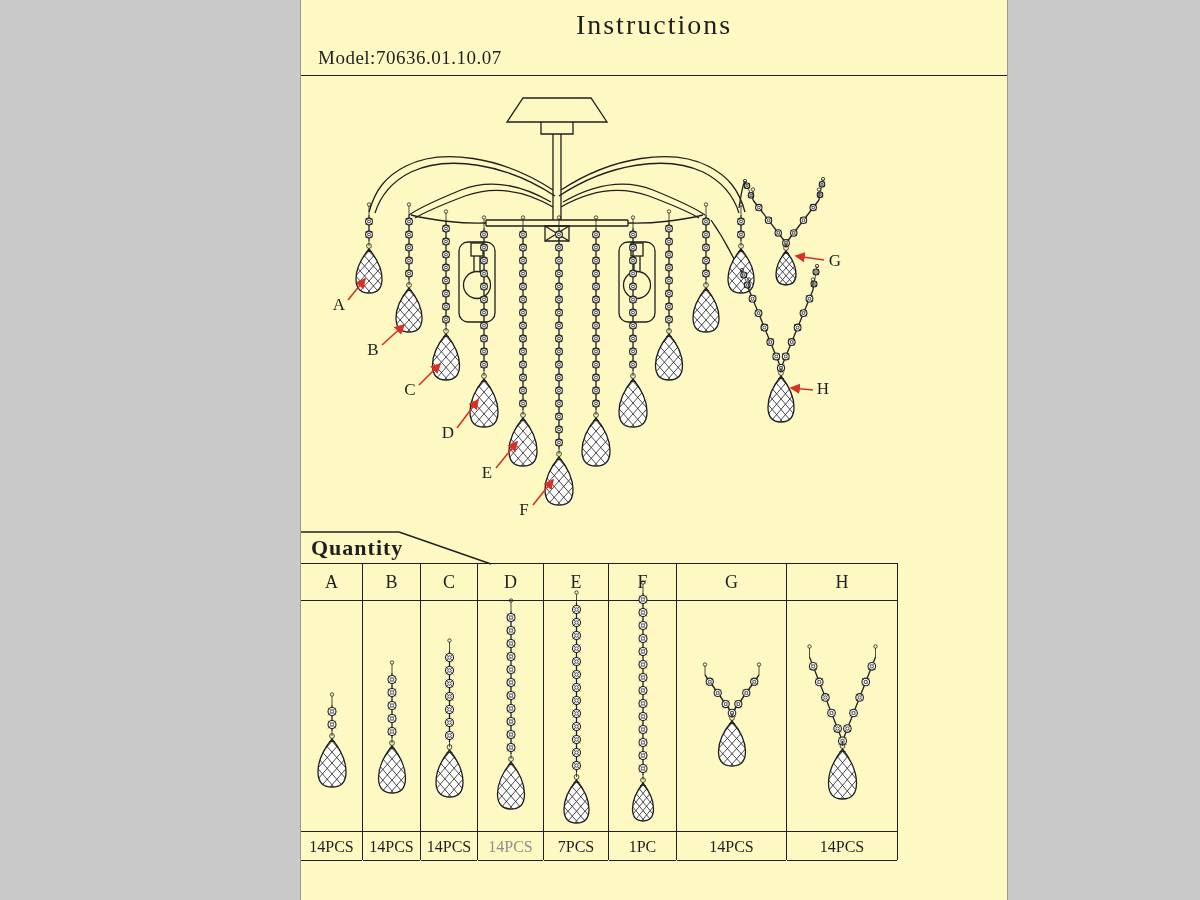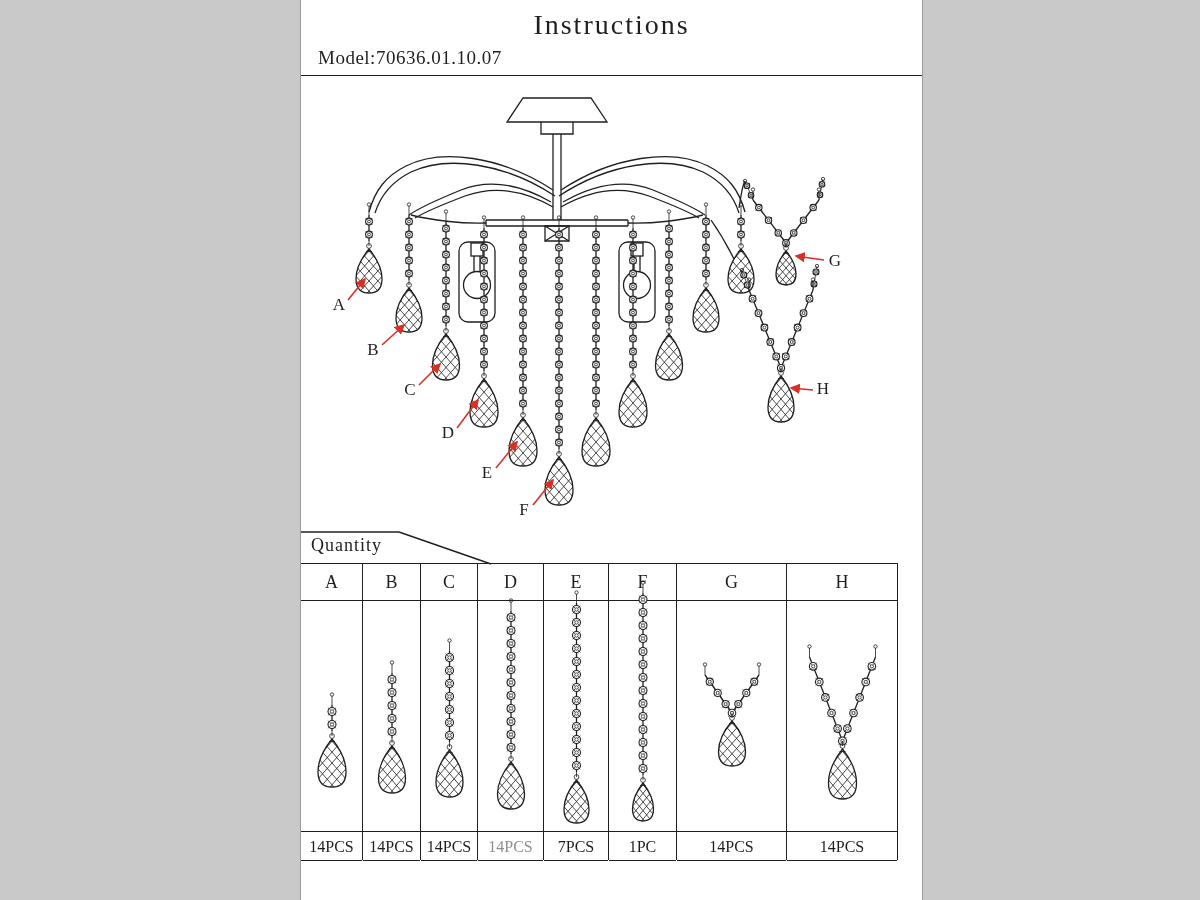--- a/index.html
+++ b/index.html
@@ -3,30 +3,30 @@
 <meta charset="utf-8">
 <style>
   :root{ --ink:#1f1f1f; --arrow:#d93025; }
   html,body{margin:0;padding:0;}
   body{
     position:relative;width:1200px;height:900px;overflow:hidden;
     background:#c9c9ca;
     font-family:"Liberation Serif","DejaVu Serif",serif;color:#1f1f1f;
   }
   .page{
-    position:absolute;left:300px;top:0;width:623px;height:900px;
-    background:#ffffff;border-left:1px solid #9a9a9a;border-right:1px solid #9a9a9a;
+    position:absolute;left:300px;top:0;width:708px;height:900px;
+    background:#fef9c3;border-left:1px solid #9a9a9a;border-right:1px solid #9a9a9a;
     box-sizing:border-box;
   }
   .title{position:absolute;top:9px;left:0;width:100%;text-align:center;
     font-size:28px;letter-spacing:2px;}
   .model{position:absolute;top:47px;left:17px;font-size:19px;letter-spacing:.5px;}
   .hrule{position:absolute;top:75px;left:0;width:100%;height:0;border-top:1.5px solid var(--ink);}
   #diagram{position:absolute;top:78px;left:0;overflow:visible;}
-  .qlabel{position:absolute;top:535px;left:10px;font-size:18px;letter-spacing:1px;}
+  .qlabel{position:absolute;top:535px;left:10px;font-size:22px;letter-spacing:1px;font-weight:bold;}
   .qlines{position:absolute;top:530px;left:0;}
   .qlines line{stroke:var(--ink);stroke-width:1.4;}
   #qtable{position:absolute;top:563px;left:0;width:597px;height:296px;
     border-top:1.4px solid var(--ink);display:flex;}
   .qcol{box-sizing:border-box;border-right:1.2px solid var(--ink);display:flex;flex-direction:column;}
   .qhead{height:36px;line-height:37px;text-align:center;font-size:18px;
     border-bottom:1.2px solid var(--ink);}
   .qbody{height:230px;position:relative;}
   .qbody svg{overflow:visible;display:block;}
   .qfoot{height:28px;line-height:29px;text-align:center;font-size:16px;

